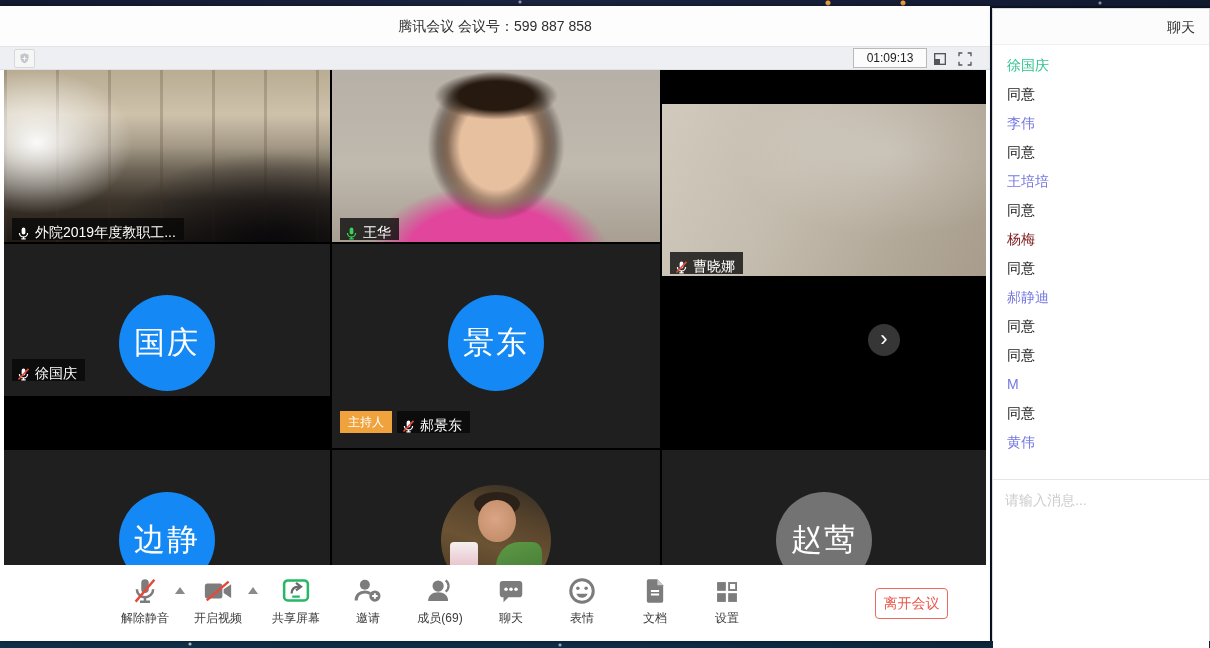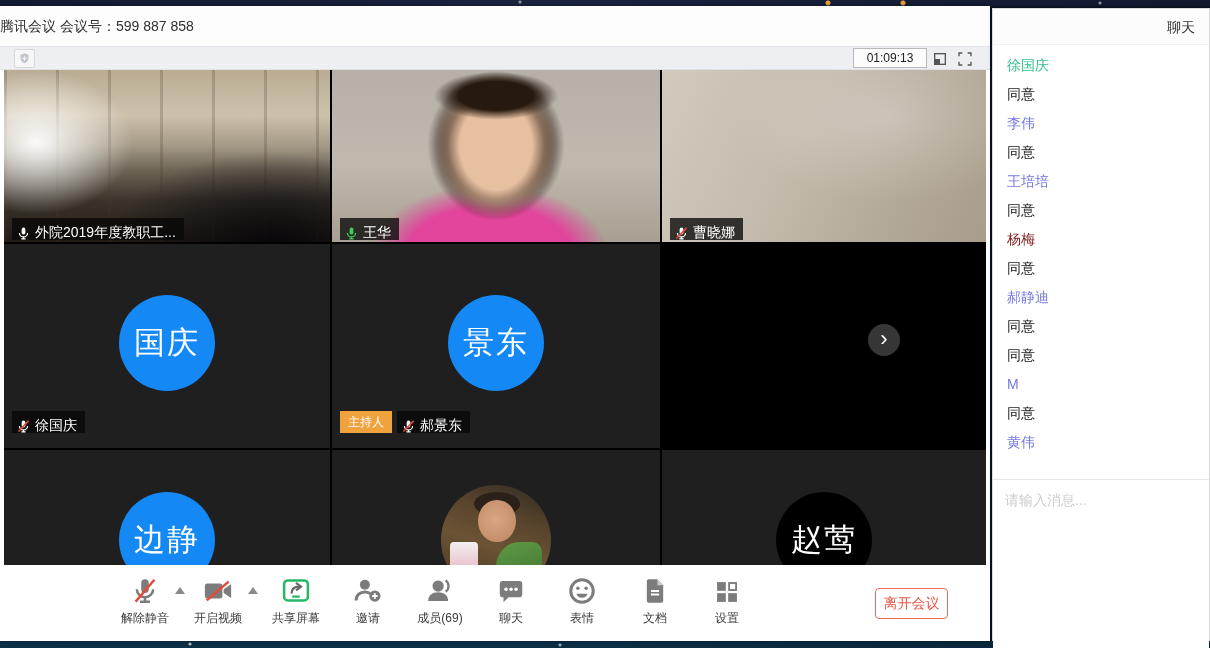--- a/index.html
+++ b/index.html
@@ -19,21 +19,21 @@
     background:
       radial-gradient(circle at 190px 3px,rgba(255,255,255,.7) 0 1px,rgba(0,0,0,0) 2px),
       radial-gradient(circle at 560px 4px,rgba(255,255,255,.6) 0 1px,rgba(0,0,0,0) 2px),
       radial-gradient(circle at 1020px 3px,rgba(255,255,255,.65) 0 1px,rgba(0,0,0,0) 2px),
       linear-gradient(90deg,#0f3148,#0d2f46 50%,#0a2436);}
 
   
   .main-window{position:absolute;left:0;top:6px;width:990px;height:635px;background:#fff;
     box-shadow:0 0 5px rgba(0,0,0,.45);}
   .title-bar{position:absolute;left:0;top:0;width:100%;height:40px;background:#fdfdfd;
-    line-height:40px;font-size:14px;color:#2f2f2f;}
+    text-align:center;line-height:40px;font-size:14px;color:#2f2f2f;}
   .sub-bar{position:absolute;left:0;top:40px;width:100%;height:24px;background:#edeff2;
     border-top:1px solid #e2e4e7;border-bottom:1px solid #dfe1e4;}
   .shield-box{position:absolute;left:14px;top:2px;width:21px;height:19px;background:#f6f6f6;
     border:1px solid #d8d8d8;border-radius:2px;display:flex;align-items:center;justify-content:center;}
   .timer{position:absolute;left:853px;top:1px;width:74px;height:20px;border:1px solid #b9b9b9;
     background:#fcfcfc;font-size:12px;color:#222;text-align:center;line-height:18px;}
   .win-ic{position:absolute;top:2px;width:19px;height:19px;display:flex;align-items:center;justify-content:center;cursor:pointer;}
   .win-ic.layout{left:930px;} .win-ic.fullscreen{left:955px;}
 
   
@@ -45,21 +45,21 @@
     repeating-linear-gradient(90deg,rgba(70,55,40,.22) 0 3px,rgba(0,0,0,0) 3px 52px),
     linear-gradient(180deg,#b9ac93 0%,#cec2ab 26%,#a59a87 44%,#6e6557 58%,#3b342b 76%,#201b15 100%);}
   .v-woman{background:
     radial-gradient(ellipse 62px 24px at 50% 15%,#261a10 0 60%,rgba(38,26,16,0) 100%),
     radial-gradient(ellipse 62px 76px at 50% 44%,#e7c0a0 0 58%,rgba(231,192,160,0) 95%),
     radial-gradient(ellipse 88px 96px at 50% 44%,#33231a 0 55%,rgba(51,35,26,0) 78%),
     radial-gradient(ellipse 160px 95px at 48% 108%,#e1459c 0 52%,rgba(225,69,156,0) 75%),
     linear-gradient(180deg,#b6b0a8 0%,#c0b9ae 55%,#a89f92 100%);}
   .v-wall{background:
     radial-gradient(ellipse 220px 120px at 70% 28%,rgba(255,255,255,.25),rgba(255,255,255,0) 70%),
-    linear-gradient(115deg,#d2cabc 0%,#c4bcae 40%,#b2a898 75%,#a89d8c 100%);}
+    linear-gradient(115deg,#d2cabc 0%,#c4bcae 40%,#b2a898 75%,#a89d8c 100%); margin-top: 34px;}
 
   .tag-row{position:absolute;left:8px;display:flex;gap:5px;align-items:center;}
   .tag{display:flex;align-items:center;gap:4px;height:22px;padding:8px 8px 0 4px;
     background:rgba(8,8,8,.78);color:#fff;font-size:14px;white-space:nowrap;}
   .tag .mic-slash{display:none;}
   .tag[data-mic="muted"] .mic-slash{display:block;}
   .tag[data-mic="active"] .mic-glyph{color:#3bd05c;}
   .tag-mic{width:15px;height:15px;color:#fff;}
   .host-badge{height:22px;padding:0 8px;color:#fff;font-size:12px;display:flex;align-items:center;}
 
@@ -188,21 +188,21 @@
                     <path d="M12 17.5v3M8.5 20.5h7" stroke="currentColor" stroke-width="2"></path>
                   </g>
                   <path class="mic-slash" d="M4 20L20 3" stroke="#e8483a" stroke-width="2.6"></path>
                 </svg>
             </span>
             <span>曹晓娜</span>
           </div>
         </div>
       </div>
 
-      <div class="tile" style="left:0;top:174px;width:326px;height:204px">
+      <div class="tile" style="left:0;top:174px;width:326px;height:152px">
         <div class="ava-circle" style="top: 51px; width: 96px; height: 96px; font-size: 31px; background: rgb(20, 136, 245);">国庆</div>
         <div class="tag-row" style="bottom:15px">
           <div class="tag" data-mic="muted">
             <span class="tag-mic">
               <svg width="15" height="15" viewBox="0 0 24 24">
                   <g class="mic-glyph" color="#fff">
                     <rect x="9" y="2.5" width="6" height="11" rx="3" fill="currentColor"></rect>
                     <path d="M5.5 11a6.5 6.5 0 0 0 13 0" stroke="currentColor" stroke-width="2" fill="none"></path>
                     <path d="M12 17.5v3M8.5 20.5h7" stroke="currentColor" stroke-width="2"></path>
                   </g>
@@ -242,21 +242,21 @@
       <div class="tile" style="left:328px;top:380px;width:328px;height:115px">
         <div class="ava-photo baby" style="top:35px;width:110px;height:110px">
           <div class="b-hair"></div>
           <div class="b-face"></div>
           <div class="b-carton"></div>
           <div class="b-leaf"></div>
         </div>
       </div>
 
       <div class="tile" style="left:658px;top:380px;width:324px;height:115px">
-        <div class="ava-circle" style="top: 42px; width: 96px; height: 96px; font-size: 31px; background: #000000;">赵莺</div>
+        <div class="ava-circle" style="top: 42px; width: 96px; height: 96px; font-size: 31px; background: #737373;">赵莺</div>
       </div>
 
       <div class="next-btn">
         <span>›</span>
       </div>
     </div>
 
     <div class="toolbar">
 
       <div class="tb-item" style="left:107px">

